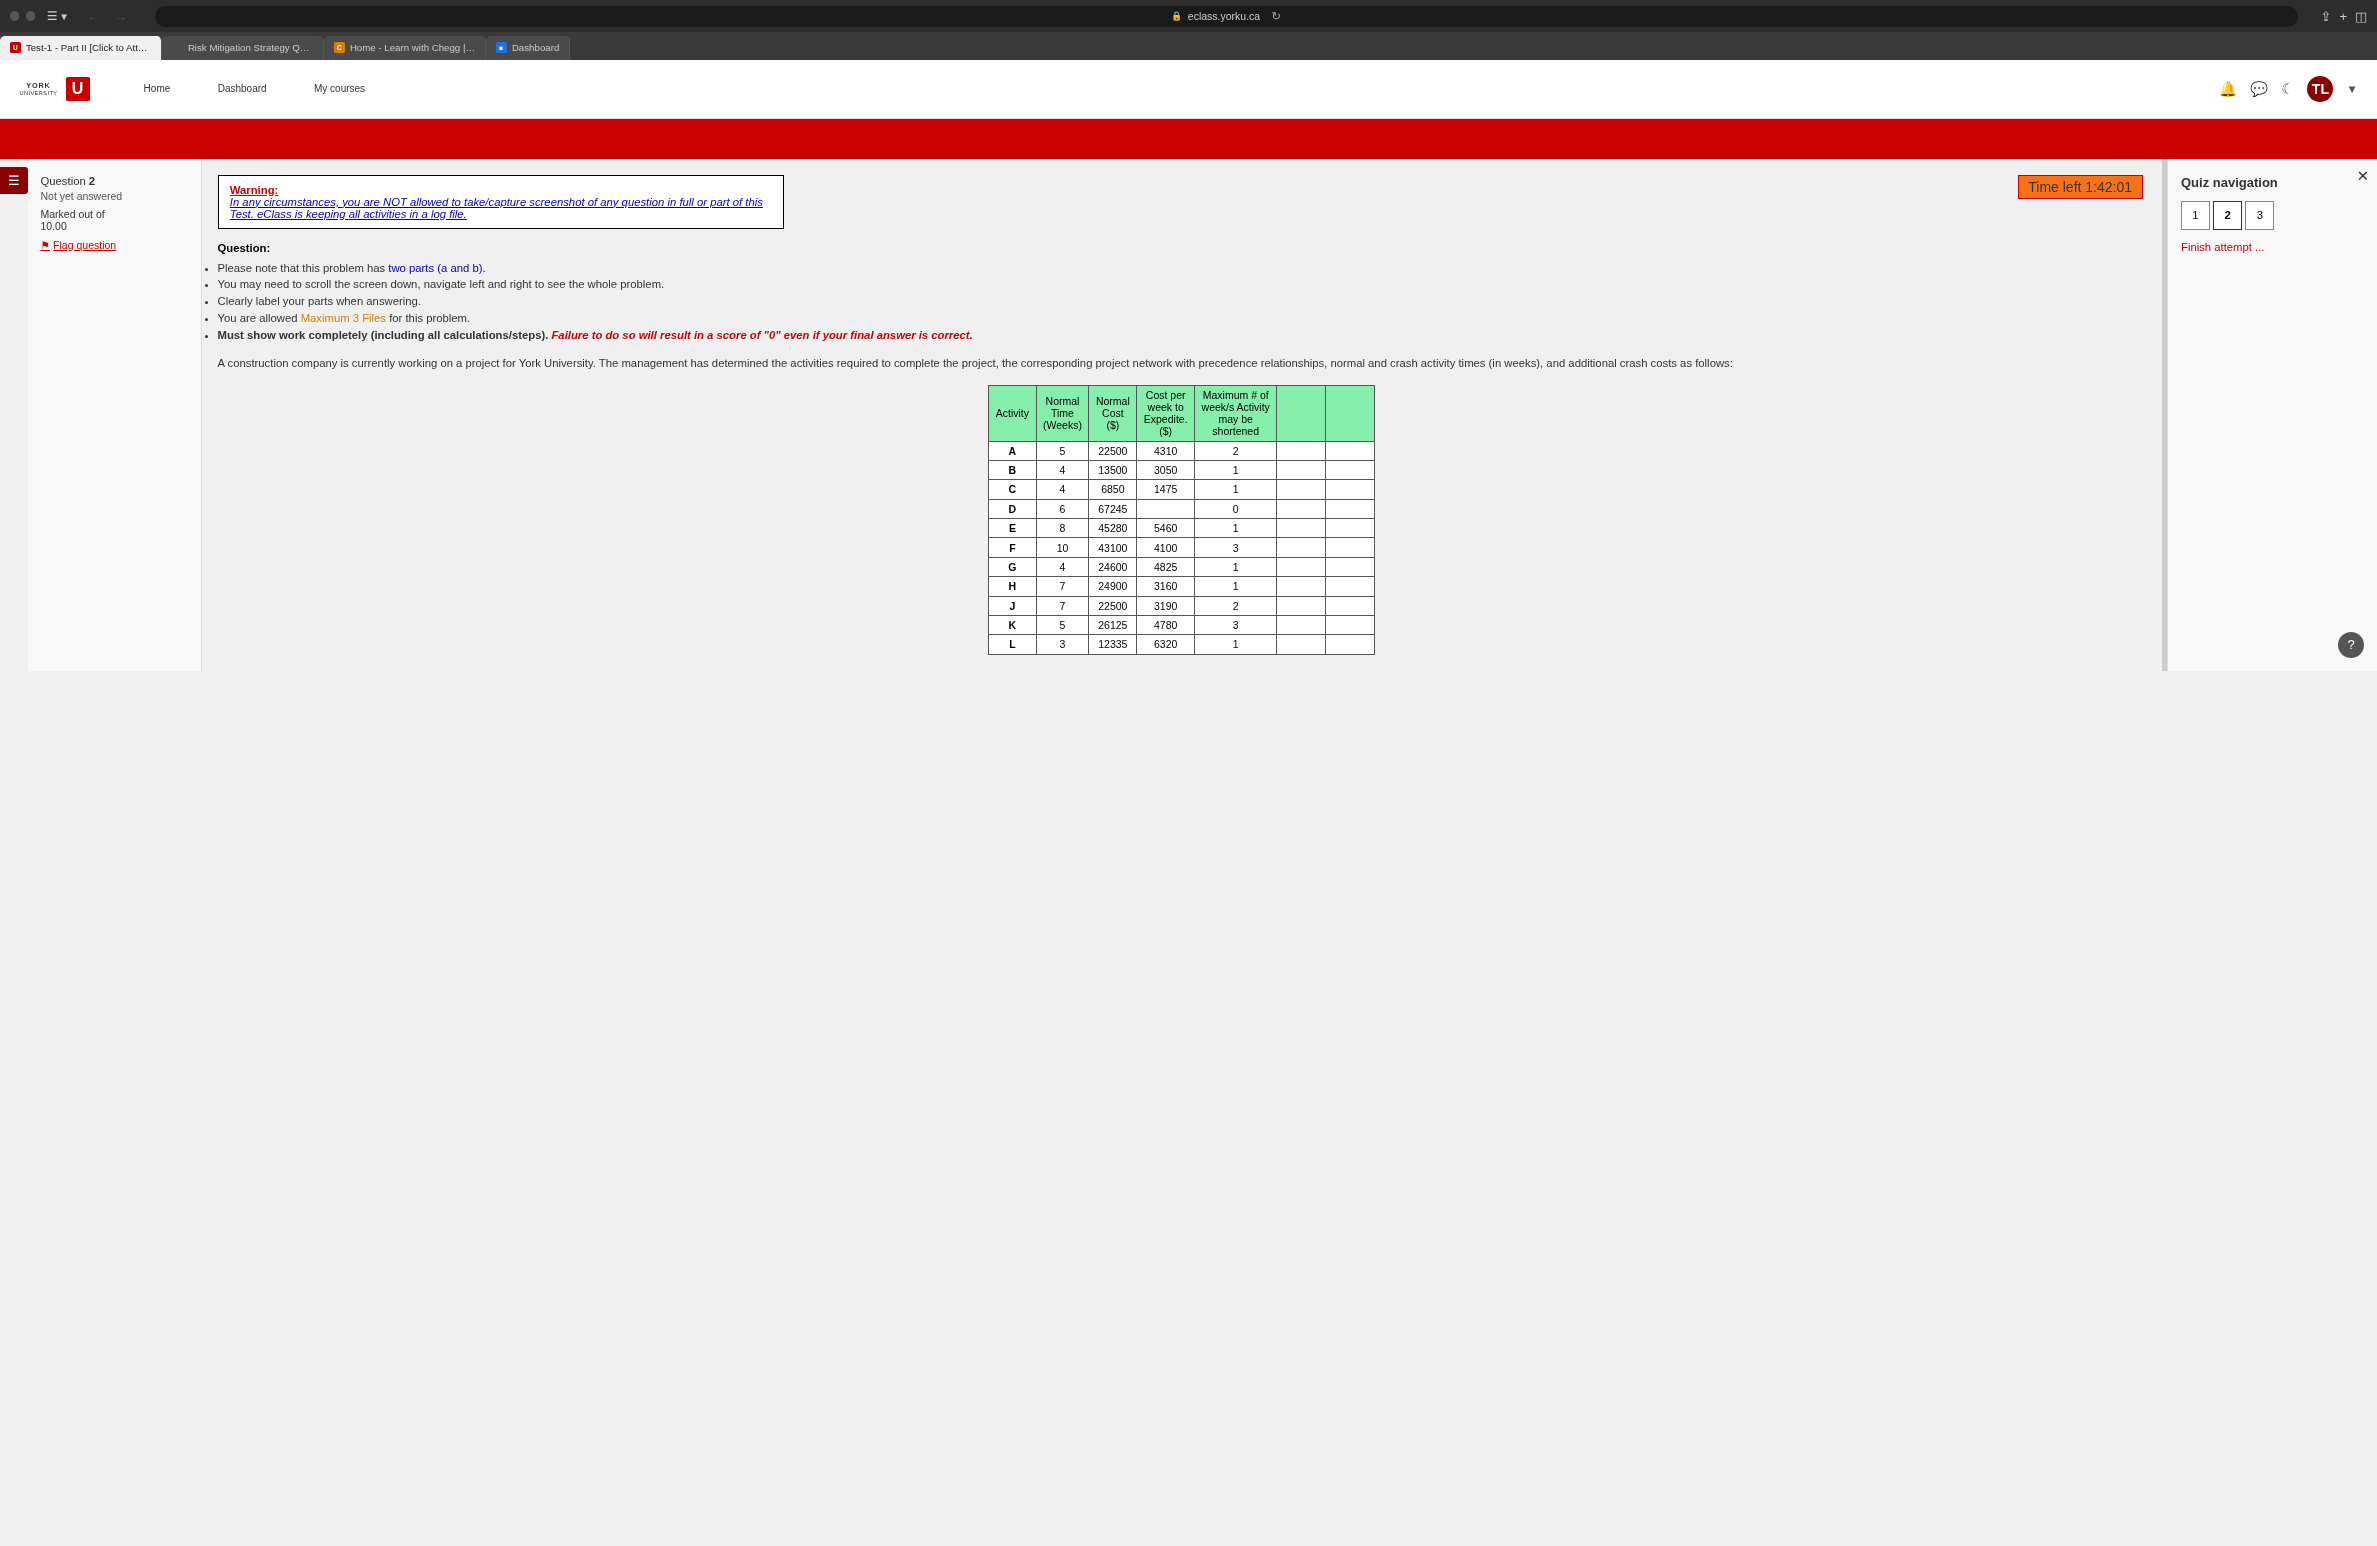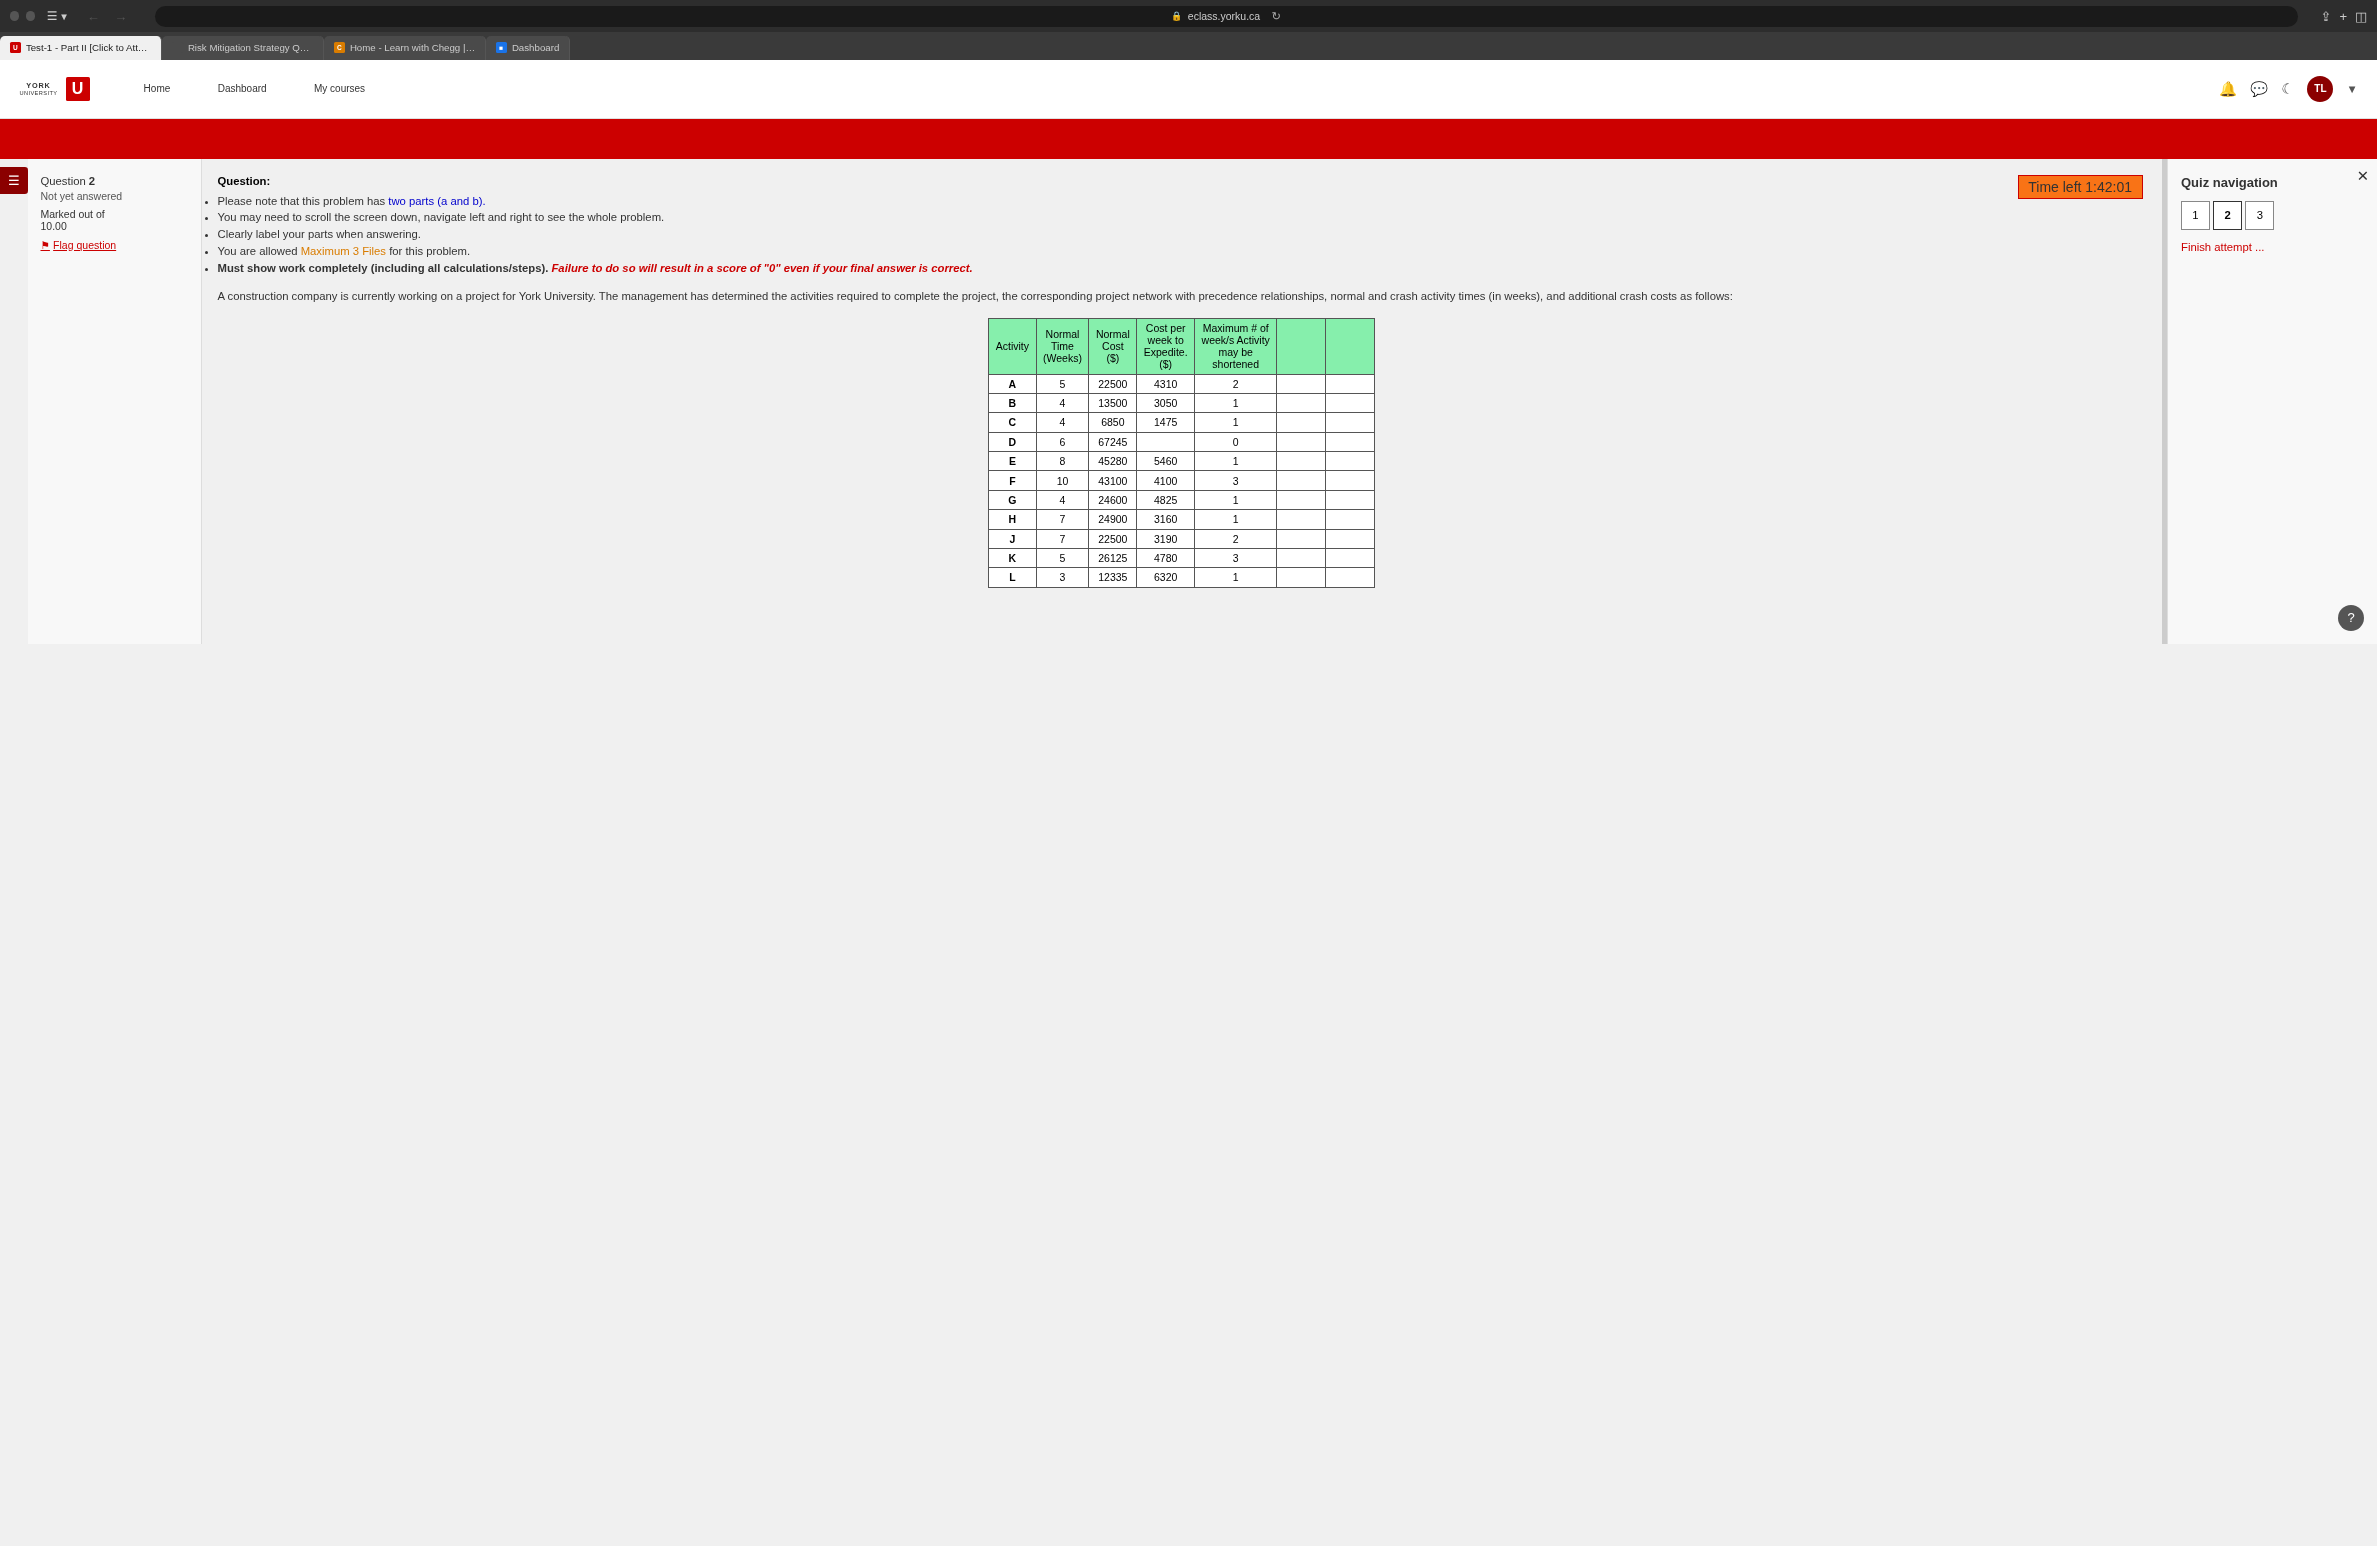--- a/index.html
+++ b/index.html
@@ -101,21 +101,21 @@
       justify-content: center;
       border-radius: 1.6px;
     }
     .nav-links { display: flex; gap: 19.4px; }
     .nav-link { font-size: 10px; color: #333; text-decoration: none; cursor: pointer; padding-left: 28px; }
     .nav-right { margin-left: auto; display: flex; align-items: center; gap: 13px; }
     .nav-icon { font-size: 14.6px; color: #555; cursor: pointer; }
     .nav-avatar {
       width: 26px; height: 26px; background: #8b0000; border-radius: 50%;
       display: flex; align-items: center; justify-content: center;
-      color: #fff; font-size: 10px; font-weight: bold; cursor: pointer;
+      color: #fff; font-size: 14px; font-weight: bold; cursor: pointer;
     }
 
     
     .red-banner {
       background: #c00;
       height: 40px;
     }
 
     
     .main-layout {
@@ -423,20 +423,24 @@
   </div>
 
   <div class="main-content">
 
     
     <div class="timer-box">
       <span>Time left 1:42:01</span>
     </div>
 
     
+    <div class="warning-box">
+      <div class="warning-title">Warning:</div>
+      <div class="warning-text">In any circumstances, you are NOT allowed to take/capture screenshot of any question in full or part of this Test. eClass is keeping all activities in a log file.</div>
+    </div>
 
     
     <div class="question-title">Question:</div>
 
     
     <ul class="question-bullets">
       <li>
         Please note that this problem has <span class="highlight-blue">two parts (a and b).</span>
       </li>
       <li>

